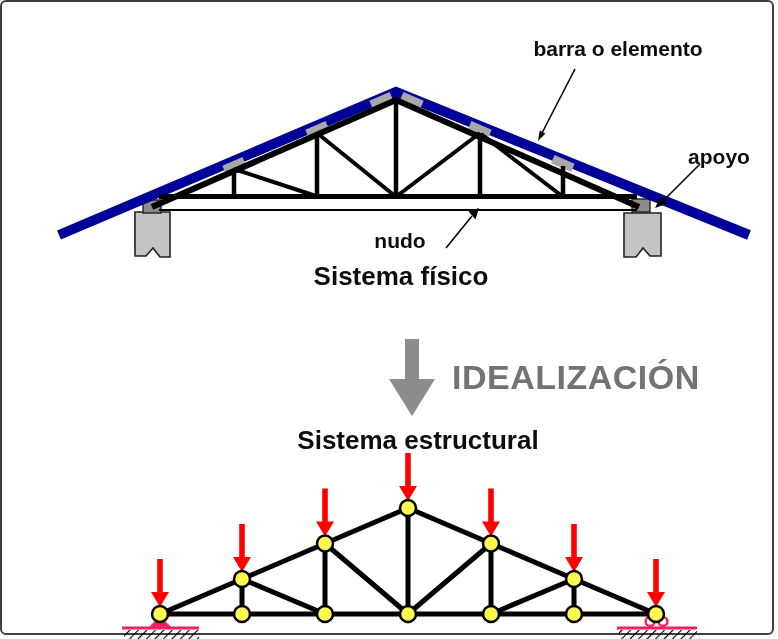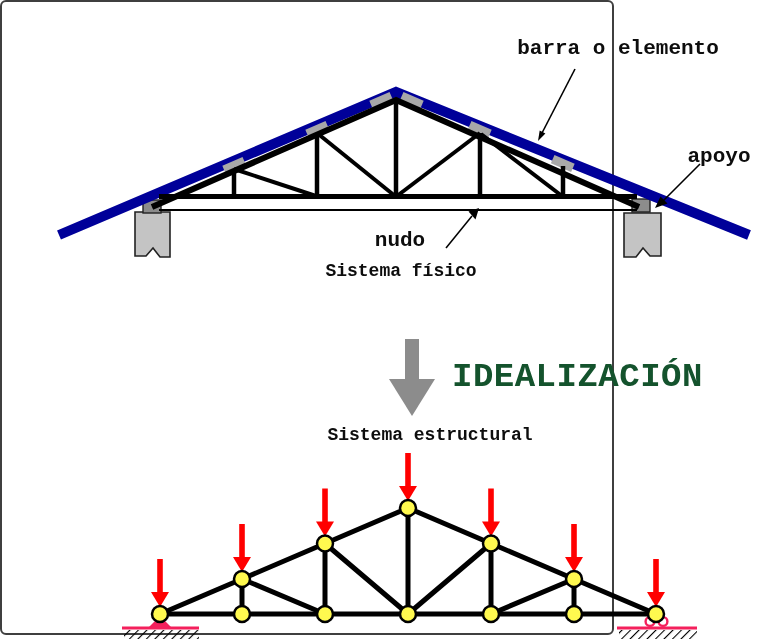--- a/index.html
+++ b/index.html
@@ -1,23 +1,23 @@
 <!DOCTYPE html>
 <html><head>
 <meta charset="utf-8">
 <style>
   html,body{margin:0;padding:0;background:#fff;}
   body{width:778px;height:639px;overflow:hidden;font-family:"Liberation Sans",sans-serif;}
-  .canvas{position:relative;width:614px;height:635px;background:#fff;border:2px solid #3F3F3F;border-radius:6px;box-sizing:border-box;font-family:Liberation Mono, monospace;}
+  .canvas{position:relative;width:774px;height:635px;background:#fff;border:2px solid #3F3F3F;border-radius:6px;box-sizing:border-box;}
   .layer{position:absolute;left:0;top:0;width:778px;height:639px;}
   .lbl{position:absolute;font-weight:bold;color:#0d0d0d;white-space:nowrap;}
   .lbl-small{font-size:21px;}
-  .lbl-caption{font-size:18px;}
+  .lbl-caption{font-size:26px;}
   .lbl-center{transform:translateX(-50%);}
-  .lbl-ideal{font-size:34px;color:#14532d;letter-spacing:.5px;}
+  .lbl-ideal{font-size:34px;color:#737373;letter-spacing:.5px;}
 </style>
 </head>
 <body>
 
 <div class="canvas">
 
   <svg class="layer" viewBox="0 0 778 639">
     <defs>
       <pattern id="hatch" width="6" height="6" patternUnits="userSpaceOnUse" patternTransform="rotate(45)">
         <line x1="0" y1="0" x2="0" y2="6" stroke="#000" stroke-width="2.2"></line>
@@ -156,15 +156,15 @@
   <div class="lbl lbl-small lbl-center" style="left:616px;top:35px;">barra o elemento</div>
 
   <div class="lbl lbl-small lbl-center" style="left:717px;top:137px;margin-top:6px;">apoyo</div>
 
   <div class="lbl lbl-small lbl-center" style="left:398px;top:227px;">nudo</div>
 
   <div class="lbl lbl-caption lbl-center" style="left:399px;top:259px;">Sistema físico</div>
 
   <div class="lbl lbl-ideal" style="left:450px;top:356px;">IDEALIZACIÓN</div>
 
-  <div class="lbl lbl-caption lbl-center" style="left:428px;top:423px;text-align:right;">Sistema estructural</div>
+  <div class="lbl lbl-caption lbl-center" style="left:416px;top:423px;text-align:right;">Sistema estructural</div>
 
 </div>
 
 </body></html>

